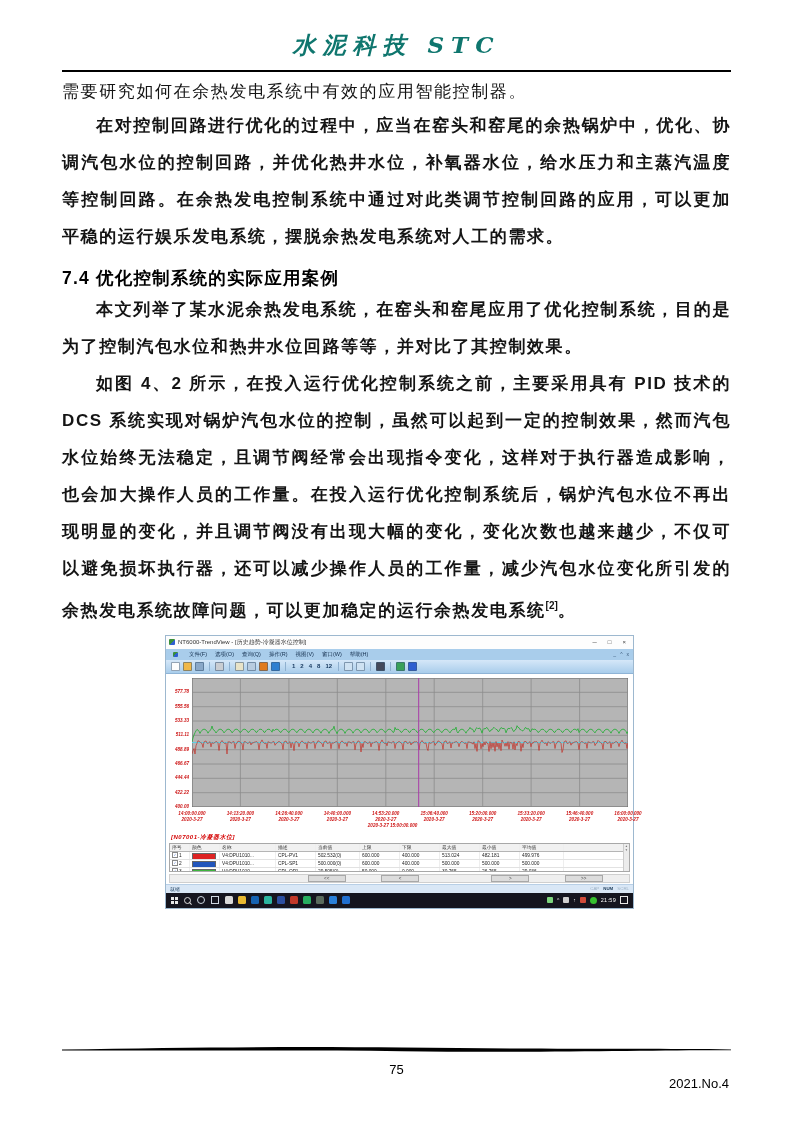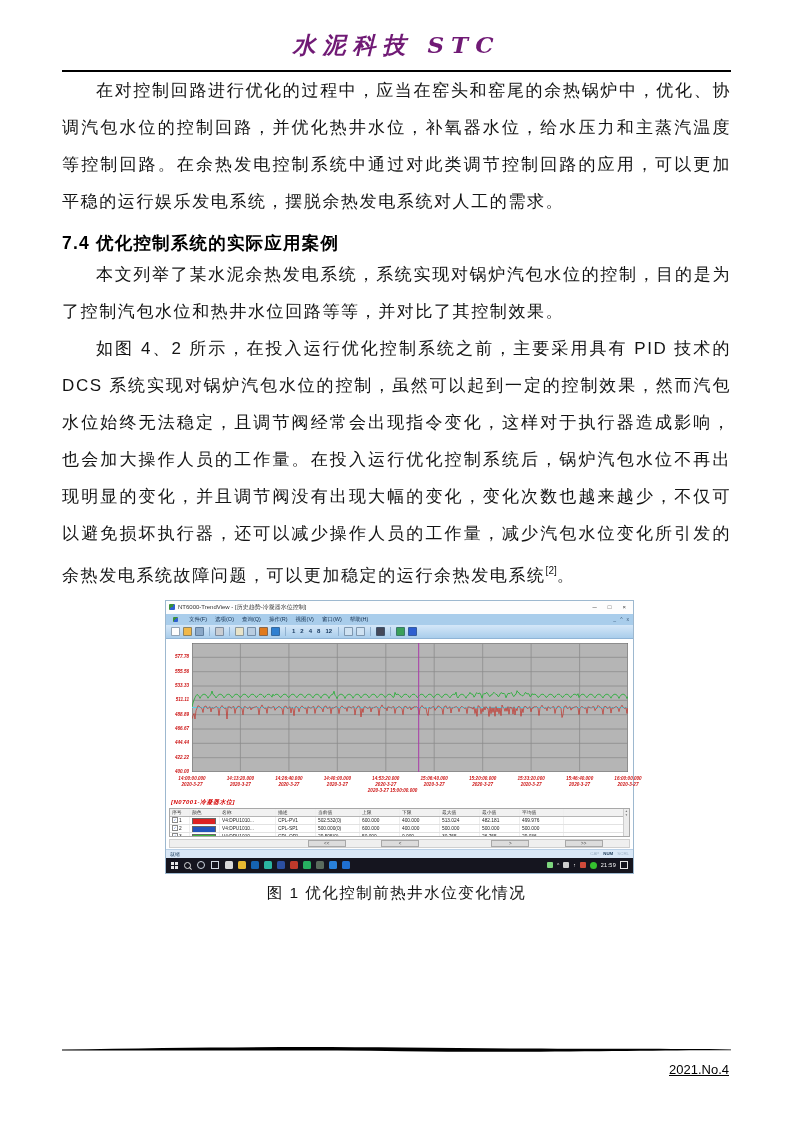--- a/index.html
+++ b/index.html
@@ -1,26 +1,26 @@
 <!DOCTYPE html>
 <html><head>
 <meta charset="utf-8">
 <style>
   html,body{margin:0;padding:0;background:#ffffff;}
   .sheet{width:793px;height:1122px;position:relative;background:#fff;color:#151515;
          font-family:"Liberation Sans",sans-serif;box-sizing:border-box;padding:30px 62px 0 62px;overflow:hidden;}
 
   
   .jheader{text-align:center;font-family:"DejaVu Serif",serif;font-style:italic;font-weight:bold;
-           font-size:23px;letter-spacing:7px;color:#701a75;}
+           font-size:23px;letter-spacing:7px;color:#0f766e;}
   .hrule{height:2px;background:#000;margin-top:9px;}
 
   
   .p{font-size:17px;line-height:37px;letter-spacing:1.6px;text-align:justify;margin:0;color:#141414;}
-  .p.indent{text-indent:2em;}
+  .p.indent{text-indent:2em;font-weight:bold;}
   .p.first{line-height:30px;margin-top:5px;}
   .h-s4{font-size:19px;font-weight:bold;margin:11px 0 0 0;letter-spacing:2px;color:#000;}
   .h-sub{font-size:17.5px;font-weight:bold;margin:11px 0 1px 0;letter-spacing:1.2px;color:#000;}
   sup.ref{font-size:10px;letter-spacing:0;}
 
   
   .appwin{width:467px;margin:6px 0 0 103px;border:1px solid #9db8cf;background:#fff;
           font-family:"Liberation Sans",sans-serif;}
   .titlebar{height:13px;background:#fdfdfd;display:flex;align-items:center;font-size:6px;color:#333;}
   .appicon{width:6px;height:6px;margin:0 3px 0 3px;background:linear-gradient(135deg,#3a8f3a 50%,#2f5fd0 50%);border-radius:1px;flex:0 0 auto;}
@@ -79,35 +79,36 @@
   .tray .sq{width:6px;height:6px;border-radius:1px;display:inline-block;}
   .tray .rnd{width:7px;height:7px;border-radius:50%;display:inline-block;}
   .tb-time{font-size:5.5px;color:#fff;letter-spacing:0.3px;}
   .tb-action{width:6px;height:6px;border:1px solid #e8e8e8;}
 
   
   .caption{text-align:center;font-size:15.5px;letter-spacing:1.5px;margin-top:9px;color:#111;}
   .footer{position:absolute;left:62px;right:62px;top:1040px;}
   .f-row{position:relative;height:20px;margin-top:2px;font-size:13px;color:#000;}
   .f-page{position:absolute;left:0;right:0;text-align:center;top:2px;}
-  .f-issue{position:absolute;right:2px;top:2px;text-decoration:underline;}
+  .f-issue{position:absolute;right:2px;top:16px;}
 </style>
 </head>
 <body>
 
 <div class="sheet">
 
   <div class="jheader">水泥科技 STC</div>
   <div class="hrule"></div>
 
+  <p class="p first">需要研究如何在余热发电系统中有效的应用智能控制器。</p>
 
   <p class="p indent">在对控制回路进行优化的过程中，应当在窑头和窑尾的余热锅炉中，优化、协调汽包水位的控制回路，并优化热井水位，补氧器水位，给水压力和主蒸汽温度等控制回路。在余热发电控制系统中通过对此类调节控制回路的应用，可以更加平稳的运行娱乐发电系统，摆脱余热发电系统对人工的需求。</p>
 
   <div class="h-sub">7.4 优化控制系统的实际应用案例</div>
-  <p class="p indent">本文列举了某水泥余热发电系统，系统实现对锅炉汽包水位的控制，目的是为了控制汽包水位和热井水位回路等等，并对比了其控制效果。</p>
+  <p class="p indent">本文列举了某水泥余热发电系统，在窑头和窑尾应用了优化控制系统，目的是为了控制汽包水位和热井水位回路等等，并对比了其控制效果。</p>
 
   <p class="p indent"><span>如图 4、2 所示，在投入运行优化控制系统之前，主要采用具有 PID 技术的 DCS 系统实现对锅炉汽包水位的控制，虽然可以起到一定的控制效果，然而汽包水位始终无法稳定，且调节阀经常会出现指令变化，这样对于执行器造成影响，也会加大操作人员的工作量。在投入运行优化控制系统后，锅炉汽包水位不再出现明显的变化，并且调节阀没有出现大幅的变化，变化次数也越来越少，不仅可以避免损坏执行器，还可以减少操作人员的工作量，减少汽包水位变化所引发的余热发电系统故障问题，可以更加稳定的运行余热发电系统</span><sup class="ref">[2]</sup><span>。</span></p>
 
   <div class="appwin">
 
     <div class="titlebar">
       <span class="appicon"></span>
       <span class="ttext">NT6000-TrendView - [历史趋势-冷凝器水位控制]</span>
       <span class="wctl">
         <span>─</span>
@@ -344,24 +345,24 @@
           <span class="sq" style="background: rgb(207, 207, 207);"></span>
           <span>↑</span>
           <span class="sq" style="background: rgb(208, 74, 58);"></span>
           <span class="rnd" style="background: rgb(53, 192, 47);"></span>
         <span class="tb-time">21:59</span>
         <span class="tb-action"></span>
       </span>
     </div>
   </div>
 
-  <div class="caption">图 1  优化控制前热井水位变化情况</div>
 
   <div class="footer">
     <svg width="669" height="8">
       <path d="M0,3.6 C130,1.2 240,0.4 340,1.6 C480,3.4 590,2.2 669,3.4 L669,4.2 C590,4.0 480,6.8 340,5.2 C240,3.8 130,5.0 0,4.4 Z" fill="#000"></path>
     </svg>
     <div class="f-row">
+      <span class="f-page">75</span>
       <span class="f-issue">2021.No.4</span>
     </div>
   </div>
 
 </div>
 
 </body></html>

